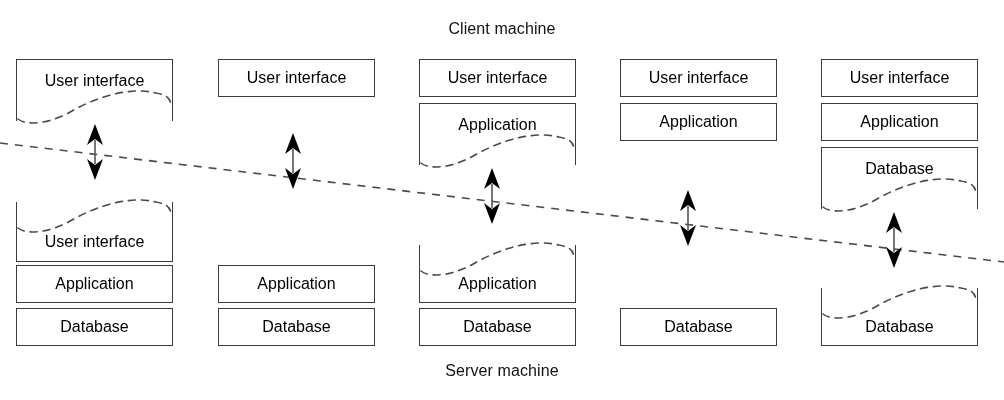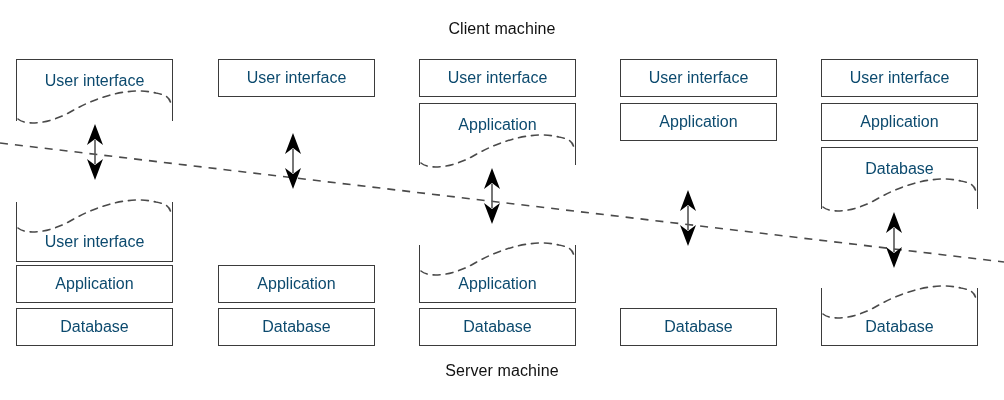--- a/index.html
+++ b/index.html
@@ -30,21 +30,21 @@
   #label-client { left: 0; right: 0; top: 21px; }
   #label-server { left: 0; right: 0; top: 363px; }
 
   .layer-box {
     position: absolute;
     box-sizing: border-box;
     border: 1.4px solid #3b3b3b;
     background: #ffffff;
     font-size: 16px;
     line-height: 1;
-    color: #0c4a6e;
+    color: #000000;
     display: flex;
     align-items: center;
     justify-content: center;
     white-space: nowrap;
     overflow: hidden;
   }
   
   .torn-top-piece { border-bottom: none; }
   .torn-bottom-piece { border-top: none; }
   .torn-top-piece > span { position: relative; top: -10px; }

